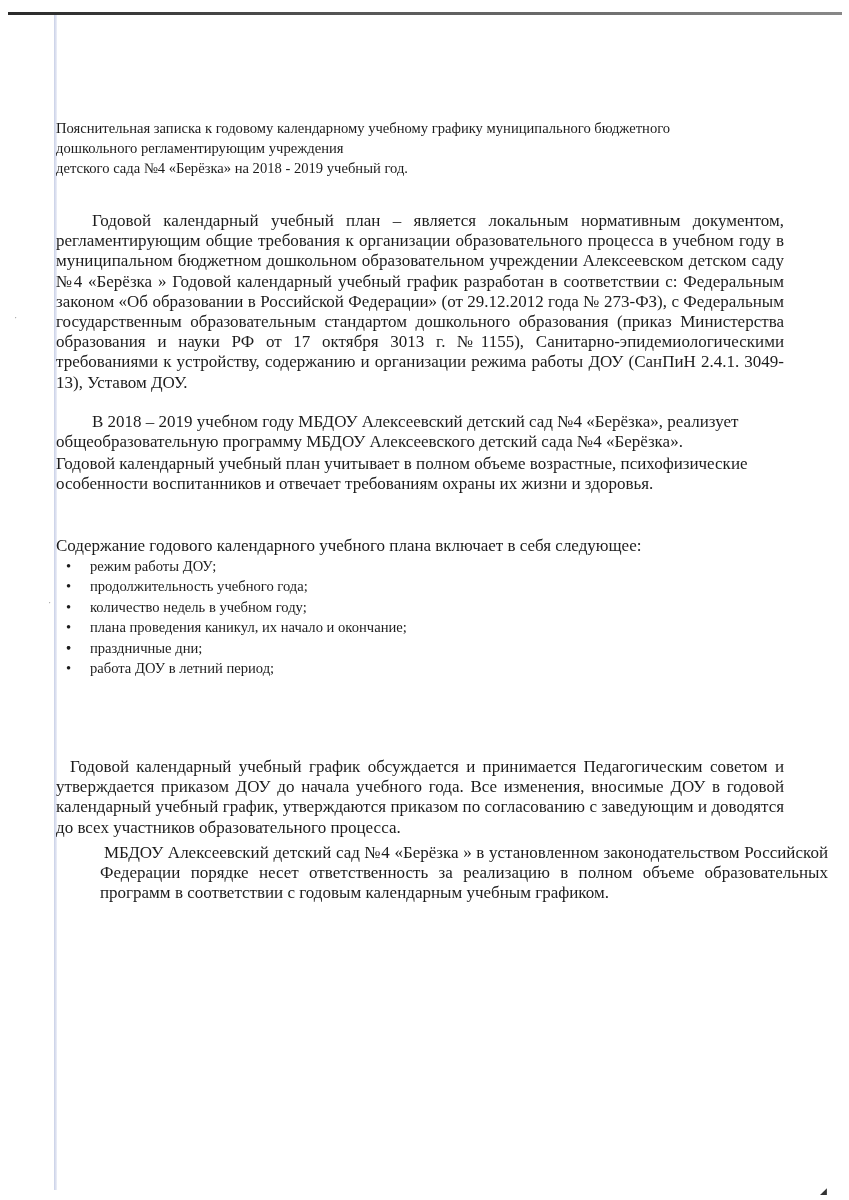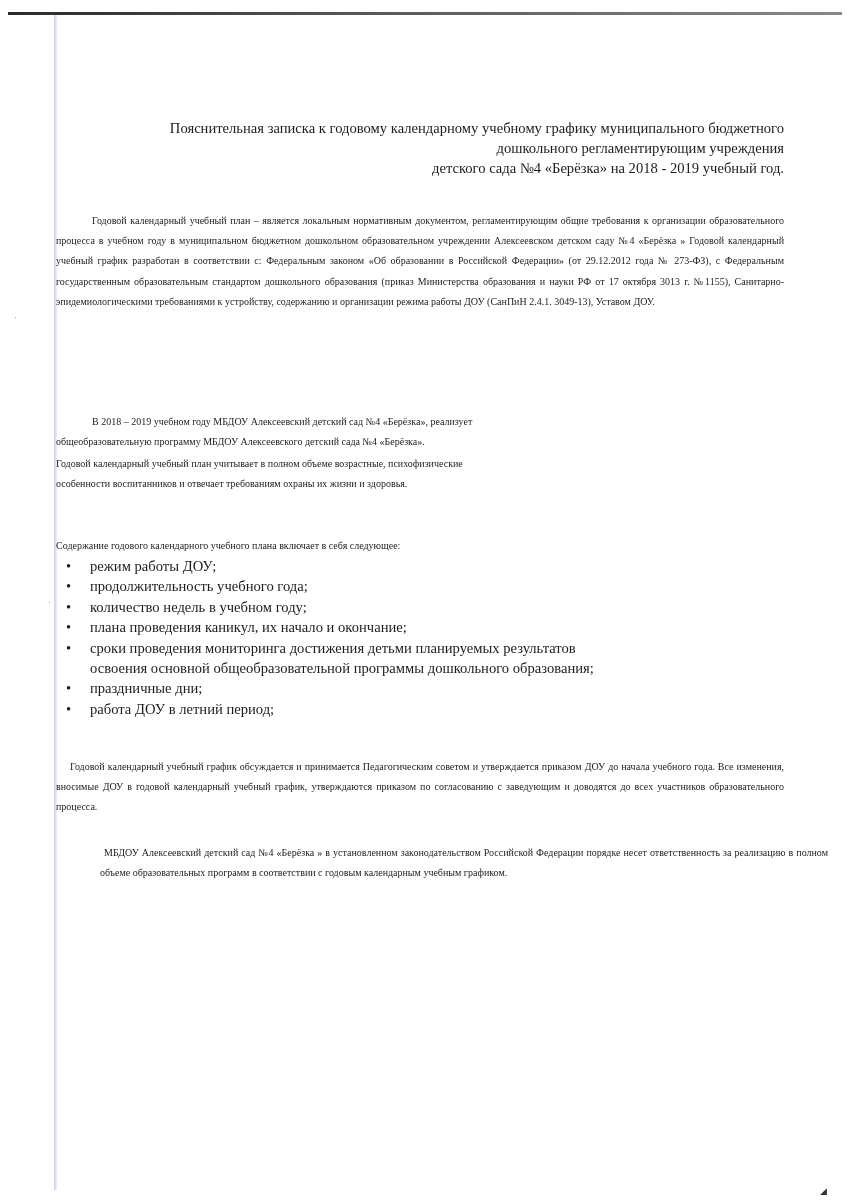--- a/index.html
+++ b/index.html
@@ -11,22 +11,22 @@
     position: absolute; left: 8px; top: 12px; width: 834px; height: 3px;
     background: linear-gradient(to right, #2a2a2a 0%, #555 40%, #888 100%);
   }
   .left-edge {
     position: absolute; left: 54px; top: 15px; width: 3px; height: 1175px;
     background: linear-gradient(to right, #c8cfe6, #eef0f8);
   }
   .corner-mark { position: absolute; left: 820px; top: 1186px; font-size: 9px; color: #333; }
   .speck { position: absolute; font-size: 10px; color: #999; }
   .page { position: absolute; left: 56px; top: 0; width: 728px; }
-  .title { position: absolute; left: 0; top: 118px; width: 728px; text-align: right; font-size: 14.6px; line-height: 20px; }
-  .para { position: absolute; left: 0; width: 728px; font-size: 10px; line-height: 20.2px; text-align: justify; }
+  .title { position: absolute; left: 0; top: 118px; width: 728px; text-align: left; font-size: 14.6px; line-height: 20px; }
+  .para { position: absolute; left: 0; width: 728px; font-size: 17px; line-height: 20.2px; text-align: justify; }
   .indent { text-indent: 36px; }
   .left { text-align: left; }
   ul.items { position: absolute; left: 0; top: 556px; width: 728px; margin: 0; padding: 0; list-style: none; font-size: 14.6px; line-height: 20.4px; }
   ul.items li { position: relative; padding-left: 34px; }
   ul.items li .bullet { position: absolute; left: 10px; top: 0; }
 </style>
 </head>
 <body>
 
 <div class="top-line"></div>
@@ -54,22 +54,21 @@
     <div>особенности воспитанников и отвечает требованиям охраны их жизни и здоровья.</div>
   </div>
 
   <div class="para left" style="top:536px;">Содержание годового календарного учебного плана включает в себя следующее:</div>
 
   <ul class="items">
     <li><span class="bullet">•</span><span>режим работы ДОУ;</span></li>
     <li><span class="bullet">•</span><span>продолжительность учебного года;</span></li>
     <li><span class="bullet">•</span><span>количество недель в учебном году;</span></li>
     <li><span class="bullet">•</span><span>плана проведения каникул, их начало и окончание;</span></li>
-    <li style="white-space:pre-line;"><span class="bullet">•</span><span>сроки проведения мониторинга достижения детьми планируемых результатов
-освоения основной общеобразовательной программы дошкольного образования;</span></li>
+    <li style="white-space:pre-line;"><span class="bullet">•</span></li>
     <li><span class="bullet">•</span><span>праздничные дни;</span></li>
     <li><span class="bullet">•</span><span>работа  ДОУ в летний период;</span></li>
   </ul>
 
   <div class="para" style="top:757px; text-indent:14px;">Годовой календарный учебный график обсуждается и принимается Педагогическим советом и утверждается приказом ДОУ до начала учебного года. Все изменения, вносимые ДОУ в годовой календарный учебный график, утверждаются приказом по согласованию с заведующим и доводятся до всех участников образовательного процесса.</div>
 
   <div class="para" style="top:843px; text-indent:4px;margin-left:44px;">МБДОУ  Алексеевский детский сад №4  «Берёзка » в установленном законодательством Российской Федерации порядке несет ответственность за реализацию в полном объеме образовательных программ в соответствии с годовым календарным учебным графиком.</div>
 </div>
 
 </body></html>

